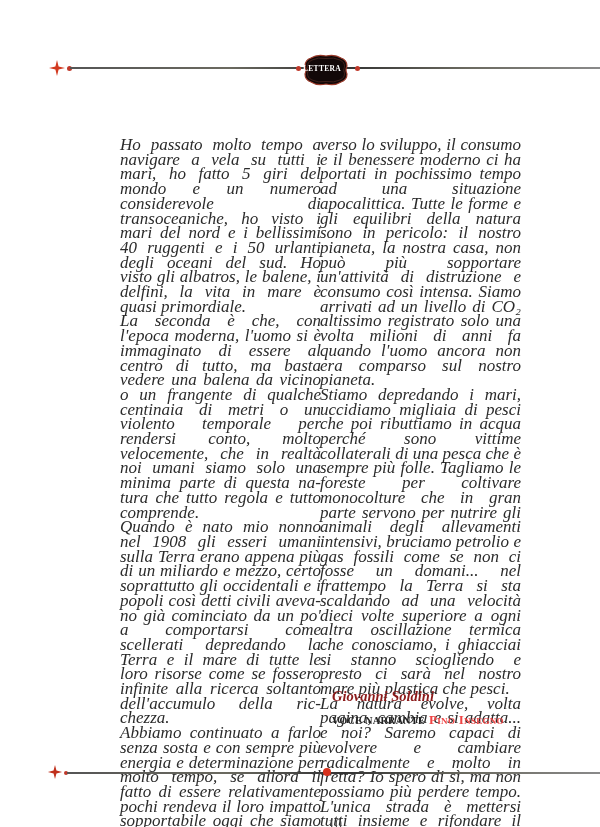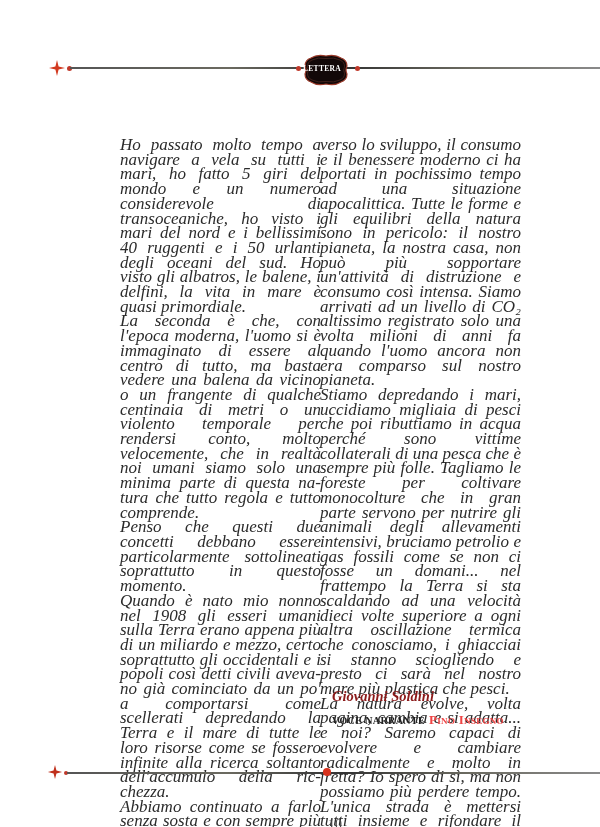--- a/index.html
+++ b/index.html
@@ -47,21 +47,20 @@
       <path d="M8 4 Q14 0 23 2 Q32 0 38 4 Q44 6 44 12 Q42 16 44 20 Q44 26 38 28 Q32 32 23 30 Q14 32 8 28 Q2 26 2 20 Q4 16 2 12 Q2 6 8 4 Z" fill="#120808" stroke="#9a3a2a" stroke-width="1.2"></path>
       <path d="M9 6 Q15 3 23 4.5 Q31 3 37 6 Q41.5 8 41.5 12.5 Q40 16 41.5 19.5 Q41.5 24 37 26 Q31 29 23 27.5 Q15 29 9 26 Q4.5 24 4.5 19.5 Q6 16 4.5 12.5 Q4.5 8 9 6 Z" fill="none" stroke="#6e3a30" stroke-width="0.5"></path>
     </svg>
     <div class="badge-label">LETTERA</div>
   </div>
 </div>
 
 <div class="col col-left">
   <p>Ho passato molto tempo a navigare a vela su tutti i mari, ho fatto 5 giri del mondo e un numero considerevole di transoceaniche, ho visto i mari del nord e i bellissimi 40 rug­genti e i 50 urlanti degli oceani del sud. Ho visto gli albatros, le balene, i delfini, la vita in mare è quasi primordiale.</p>
   <p>La seconda è che, con l'epoca moderna, l'uo­mo si è immaginato di essere al centro di tutto, ma basta vedere una balena da vicino o un frangente di qualche centinaia di metri o un violento temporale per rendersi conto, molto velocemente, che in realtà noi umani siamo solo una minima parte di questa na­tura che tutto regola e tutto comprende.</p>
-  <p>Penso che questi due concetti debbano essere particolarmente sottolineati soprattutto in questo momento.</p>
   <p>Quando è nato mio nonno nel 1908 gli es­seri umani sulla Terra erano appena più di un miliardo e mezzo, certo soprattutto gli occidentali e i popoli così detti civili aveva­no già cominciato da un po' a comportarsi come scellerati depredando la Terra e il mare di tutte le loro risorse come se fossero infinite alla ricerca soltanto dell'accumulo della ric­chezza.</p>
   <p>Abbiamo continuato a farlo senza sosta e con sempre più energia e determinazione per molto tempo, se allora il fatto di essere relativamente pochi rendeva il loro impatto sopportabile oggi che siamo diventati più di sette miliardi non è più la stessa cosa. Questa crescita esponenziale, questa corsa sfrenata</p>
 </div>
 
 <div class="col col-right">
   <p>verso lo sviluppo, il consumo e il benessere moderno ci ha portati in pochissimo tempo ad una situazione apocalittica. Tutte le for­me e gli equilibri della natura sono in pe­ricolo: il nostro pianeta, la nostra casa, non può più sopportare un'attività di distruzio­ne e consumo così intensa. Siamo arrivati ad un livello di CO₂ altissimo registrato solo una volta milioni di anni fa quando l'uomo ancora non era comparso sul nostro pianeta.</p>
   <p>Stiamo depredando i mari, uccidiamo mi­gliaia di pesci che poi ributtiamo in acqua perché sono vittime collaterali di una pesca che è sempre più folle. Tagliamo le foreste per coltivare monocolture che in gran parte servono per nutrire gli animali degli alle­vamenti intensivi, bruciamo petrolio e gas fossili come se non ci fosse un domani... nel frattempo la Terra si sta scaldando ad una velocità dieci volte superiore a ogni altra oscillazione termica che conosciamo, i ghiac­ciai si stanno sciogliendo e presto ci sarà nel nostro mare più plastica che pesci.</p>
   <p>La natura evolve, volta pagina, cambia e si adatta... e noi? Saremo capaci di evolvere e cambiare radicalmente e molto in fretta? Io spero di sì, ma non possiamo più perdere tempo. L'unica strada è mettersi tutti in­sieme e rifondare il nostro rapporto con la natura, rimettere al centro Lei che è la ma­dre di tutte le cose e cambiare radicalmente le nostre priorità per un nuovo mondo più giusto e più equilibrato. In fondo abbiamo davanti una grandissima opportunità, sarà costoso dovremmo rinunciare a molte cose ma in fondo non sono cose importanti, pos­siamo farcela.</p>
 </div>
 

